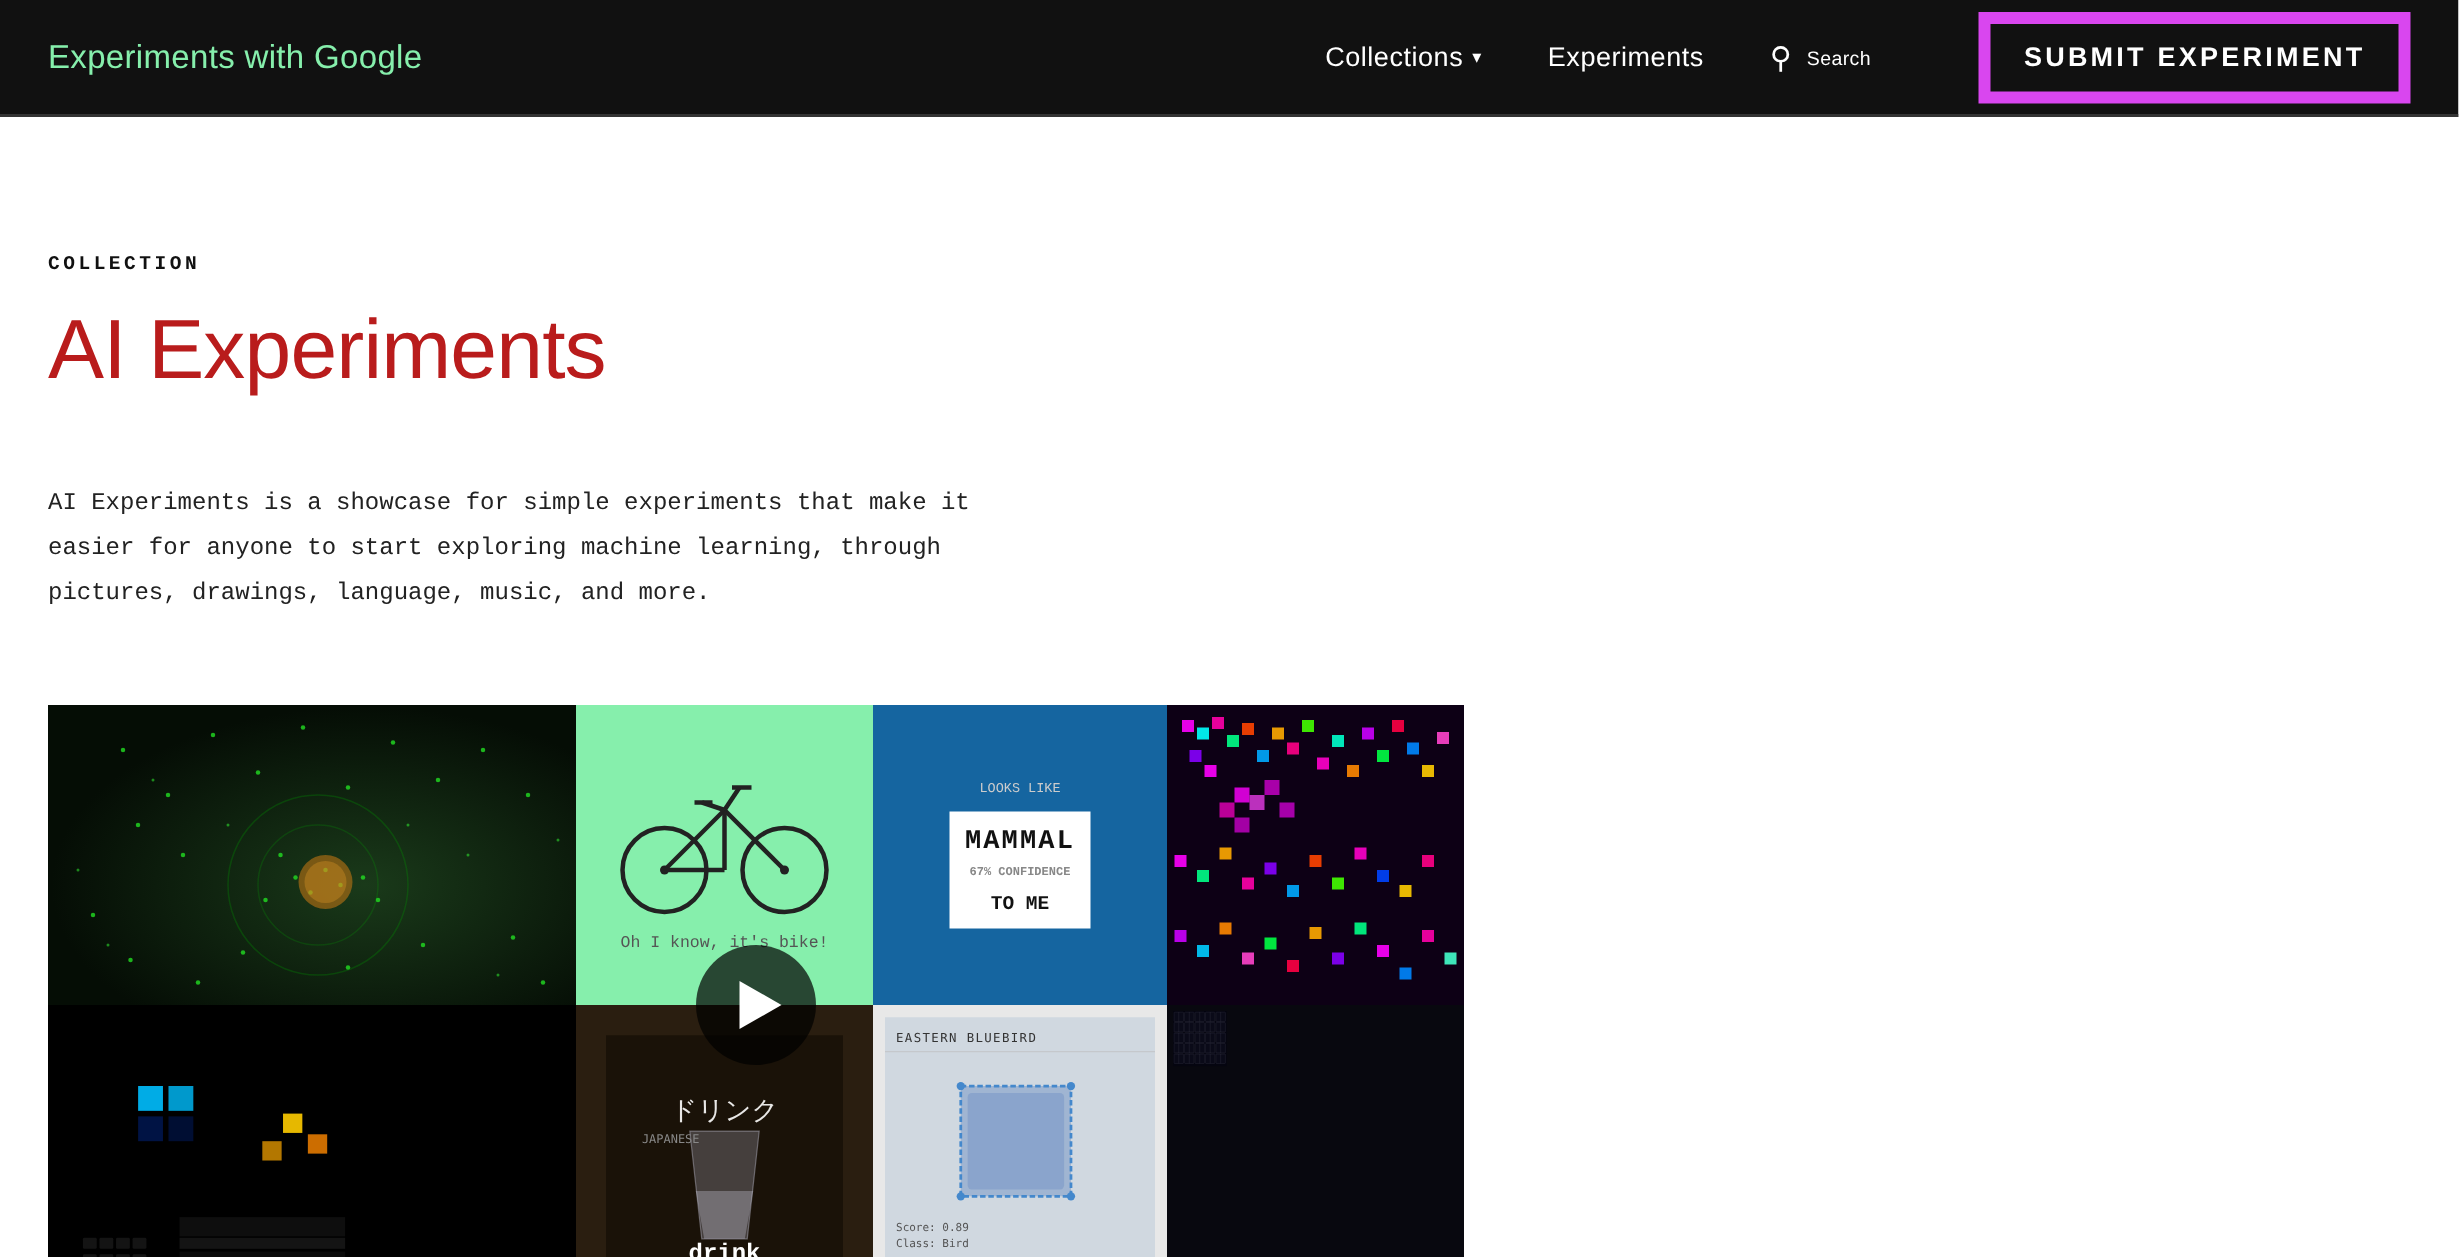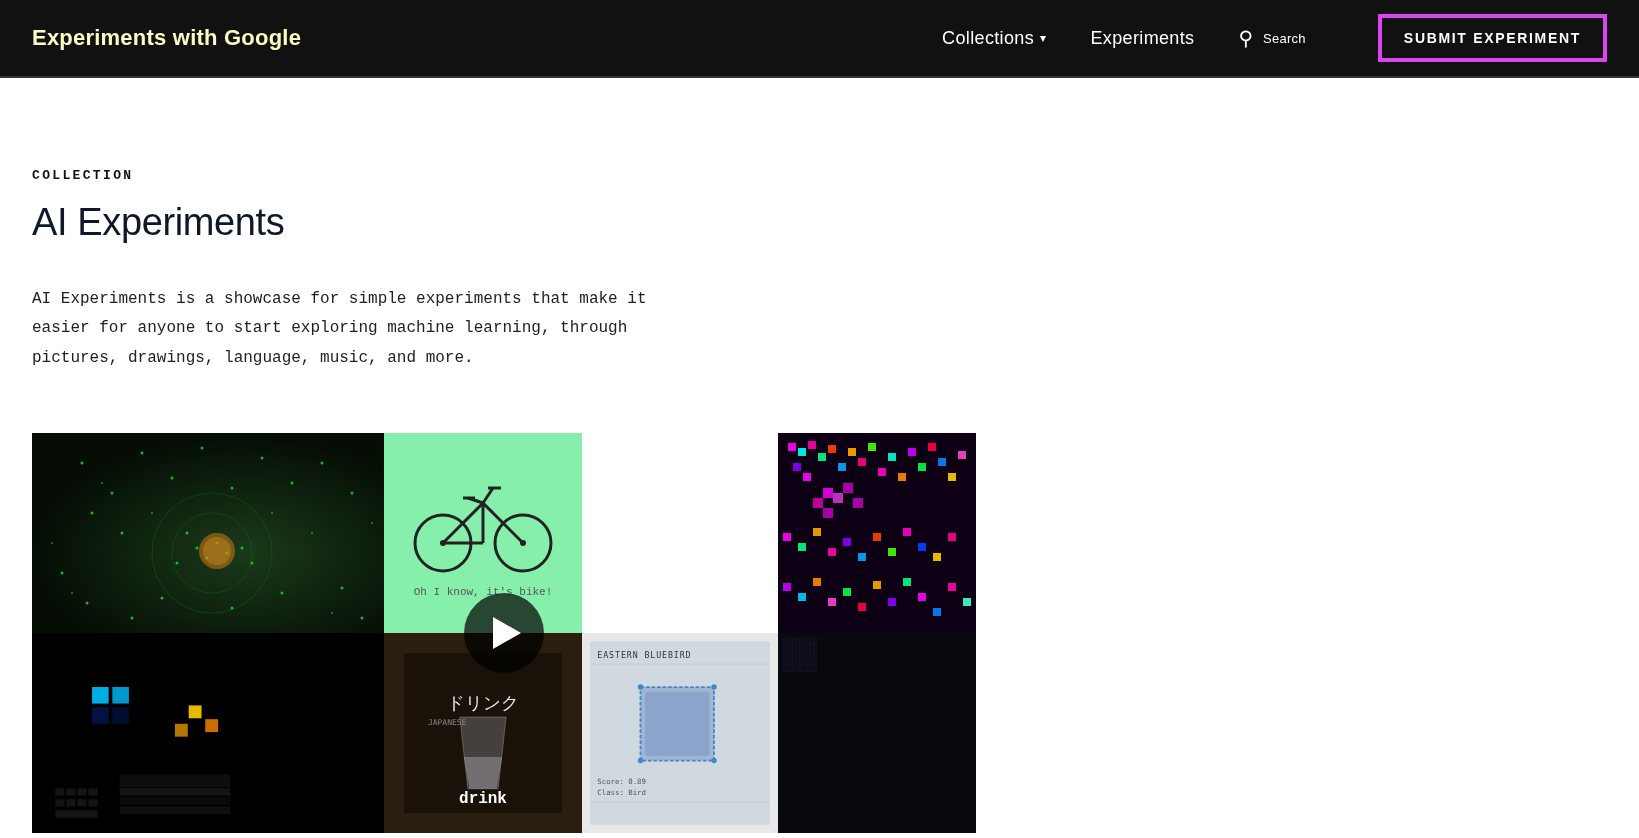--- a/index.html
+++ b/index.html
@@ -8,23 +8,23 @@
     
     nav {
       background: #111;
       display: flex;
       align-items: center;
       padding: 0 32px;
       height: 78px;
       border-bottom: 2px solid #333;
     }
     .nav-logo {
-      color: #fef9c3;
+      color: #86efac;
       font-size: 22px;
-      font-weight: 700;
+      font-weight: 400;
       letter-spacing: 0.01em;
       flex: 0 0 auto;
       margin-right: auto;
     }
     .nav-links {
       display: flex;
       align-items: center;
       gap: 44px;
     }
     .nav-link {
@@ -53,24 +53,24 @@
       color: #fff;
       font-size: 20px;
     }
     .nav-search-text {
       color: #fff;
       font-size: 13px;
       letter-spacing: 0.02em;
     }
     .nav-submit-btn {
       margin-left: 28px;
-      border: 4px solid #d946ef;
+      border: 8px solid #d946ef;
       background: transparent;
       color: #fff;
-      font-size: 14px;
+      font-size: 18px;
       letter-spacing: 0.12em;
       font-weight: 700;
       padding: 12px 22px;
       cursor: pointer;
     }
 
     
     .hero {
       background: #fff;
       display: flex;
@@ -88,25 +88,25 @@
     .collection-label {
       font-family: 'Courier New', monospace;
       font-size: 13px;
       letter-spacing: 0.18em;
       color: #111;
       font-weight: 600;
       text-transform: uppercase;
       margin-bottom: 18px;
     }
     .hero-title {
-      font-size: 38px;
+      font-size: 56px;
       font-weight: 300;
       letter-spacing: -0.01em;
-      color: #0f172a;
-      margin-bottom: 40px;
+      color: #b91c1c;
+      margin-bottom: 56px;
       line-height: 1.15;
       font-family: 'Arial', sans-serif;
     }
     .hero-description {
       font-family: 'Courier New', monospace;
       font-size: 16px;
       line-height: 1.85;
       color: #222;
       max-width: 620px;
     }
@@ -379,20 +379,30 @@
             <line x1="70" y1="35" x2="80" y2="20" stroke="#222" stroke-width="3"></line>
             <line x1="75" y1="20" x2="88" y2="20" stroke="#222" stroke-width="3"></line>
 
             <line x1="70" y1="35" x2="55" y2="30" stroke="#222" stroke-width="3"></line>
             <line x1="50" y1="30" x2="62" y2="30" stroke="#222" stroke-width="3"></line>
           </svg>
           <div class="bike-caption">Oh I know, it's bike!</div>
         </div>
       </div>
 
+      <div class="grid-cell cell-3">
+        <div class="cell-3-inner">
+          <div class="looks-like">LOOKS LIKE</div>
+          <div class="mammal-text">
+            <div style="font-size:18px; font-weight:bold; letter-spacing:0.08em;">MAMMAL</div>
+            <div style="font-size:8px;color:#888;">67% CONFIDENCE</div>
+            <div style="font-size:13px; margin-top:4px;">TO ME</div>
+          </div>
+        </div>
+      </div>
 
       <div class="grid-cell cell-4">
         <div class="cell-4-inner">
           <svg width="100%" height="100%" viewBox="0 0 198 200">
             <rect width="198" height="200" fill="#0d0015"></rect>
 
             <g opacity="0.9">
               <rect x="10" y="10" width="8" height="8" fill="#ff00ff"></rect>
               <rect x="20" y="15" width="8" height="8" fill="#00ffff"></rect>
               <rect x="30" y="8" width="8" height="8" fill="#ff00aa"></rect>

